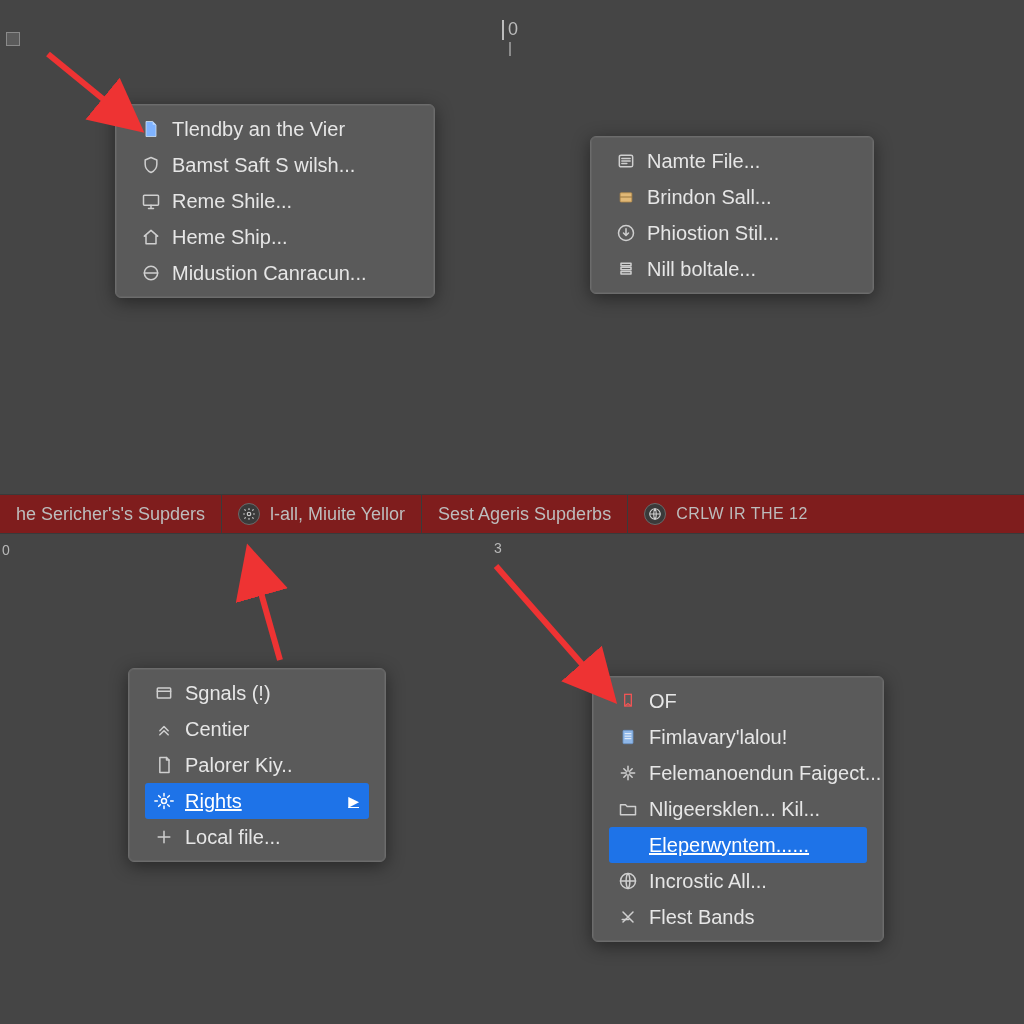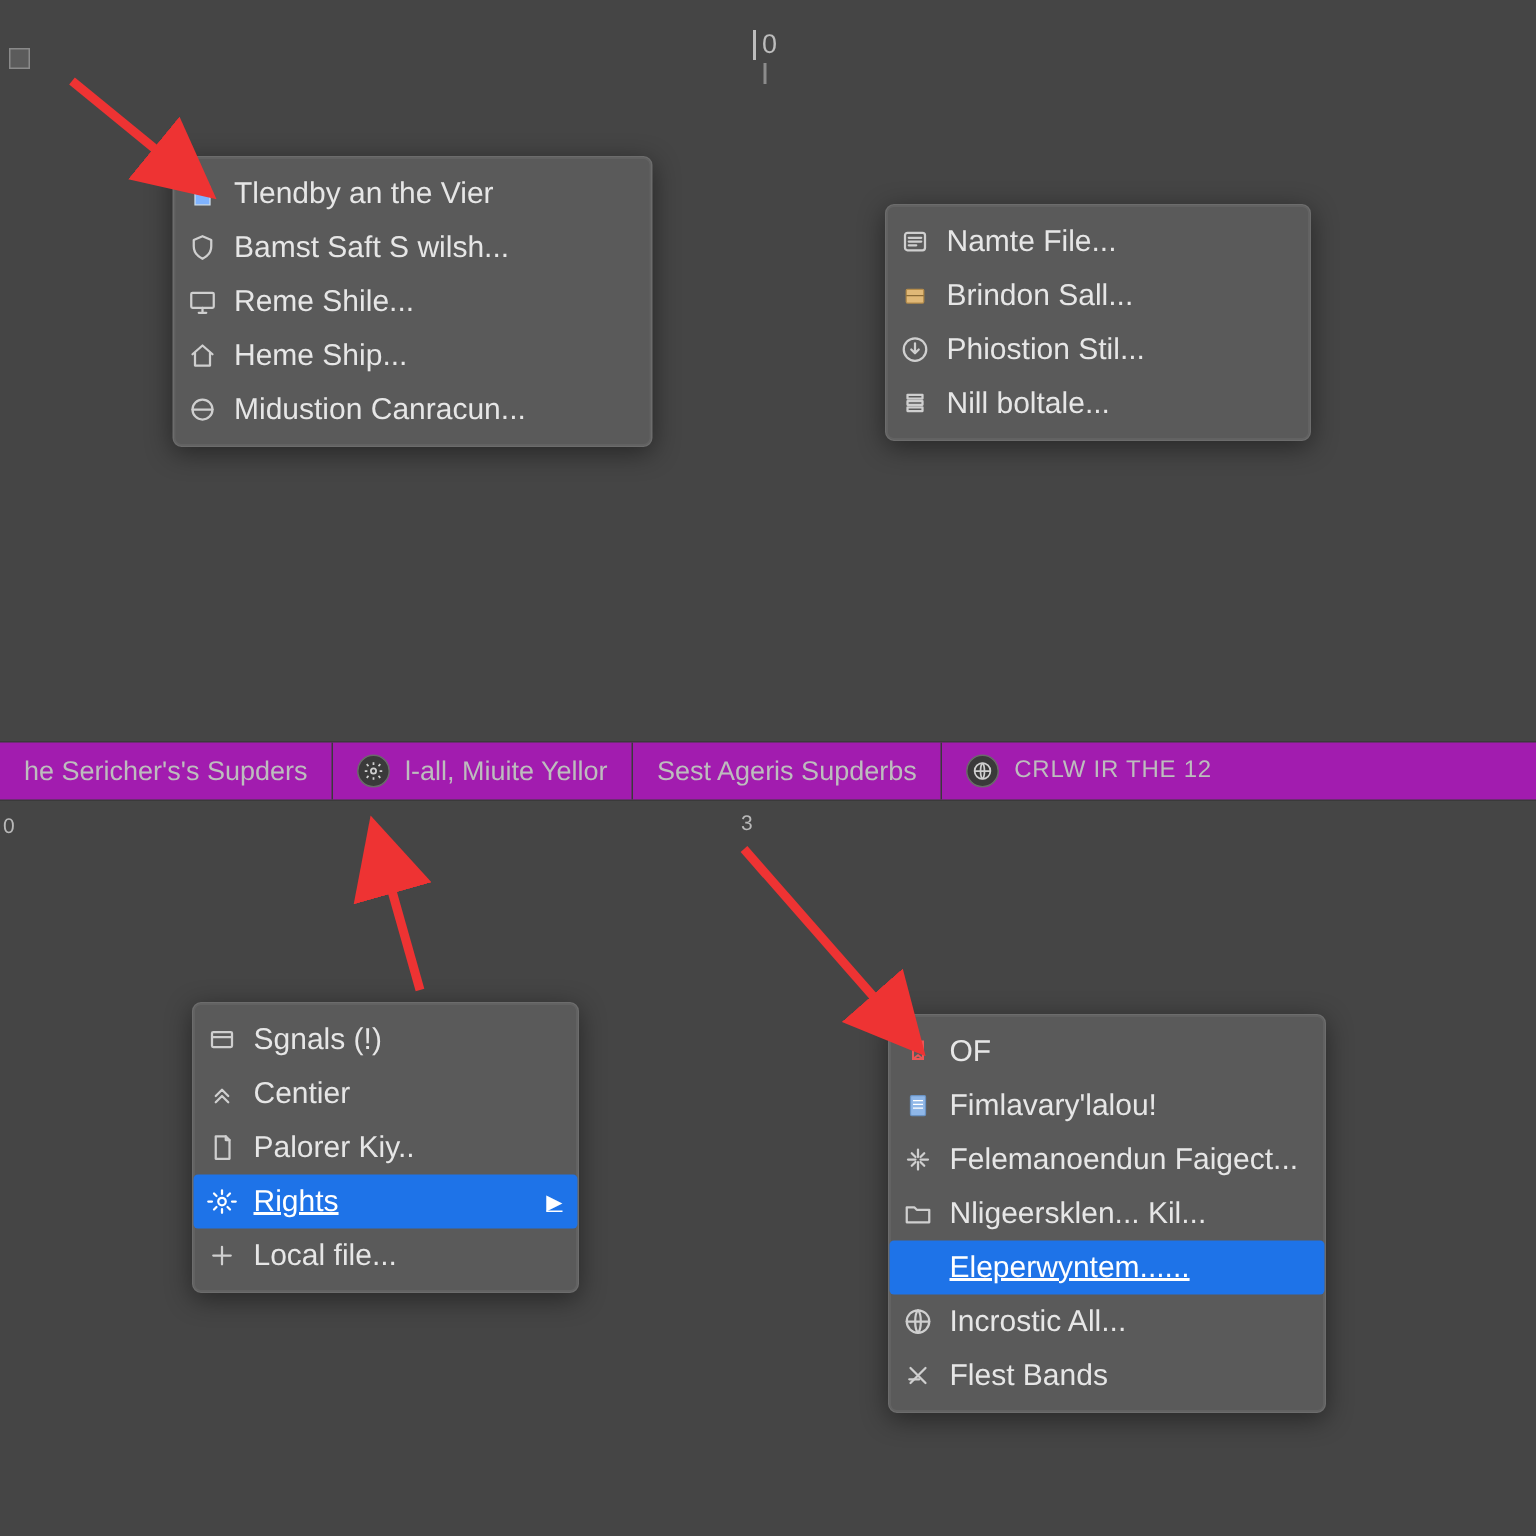--- a/index.html
+++ b/index.html
@@ -10,21 +10,21 @@
     color: #d8d8d8;
     position: relative;
   }
 
   .menu {
     position: absolute;
     background: #5a5a5a;
     border: 1px solid #6c6c6c;
     border-radius: 6px;
     box-shadow: 0 4px 18px rgba(0,0,0,.45), inset 0 0 0 1px rgba(255,255,255,.05);
-    padding: 6px 0;
+    padding: 6px 16px;
     min-width: 250px;
   }
   .menu-item {
     display: flex;
     align-items: center;
     gap: 10px;
     padding: 4px 10px 4px 8px;
     font-size: 20px;
     line-height: 28px;
     border-radius: 3px;
@@ -54,21 +54,21 @@
     flex: 0 0 22px;
   }
   .menu-item.selected .ico { color:#fff; }
 
   
   .mid-bar {
     position: absolute;
     left: 0; right: 0;
     top: 494px;
     height: 40px;
-    background: #a21caf;
+    background: #7f1d1d;
     border-top: 1px solid #3a3a3a;
     border-bottom: 1px solid #3a3a3a;
     display: flex;
     align-items: stretch;
   }
   .mid-seg {
     display: flex;
     align-items: center;
     gap: 10px;
     padding: 0 16px;

